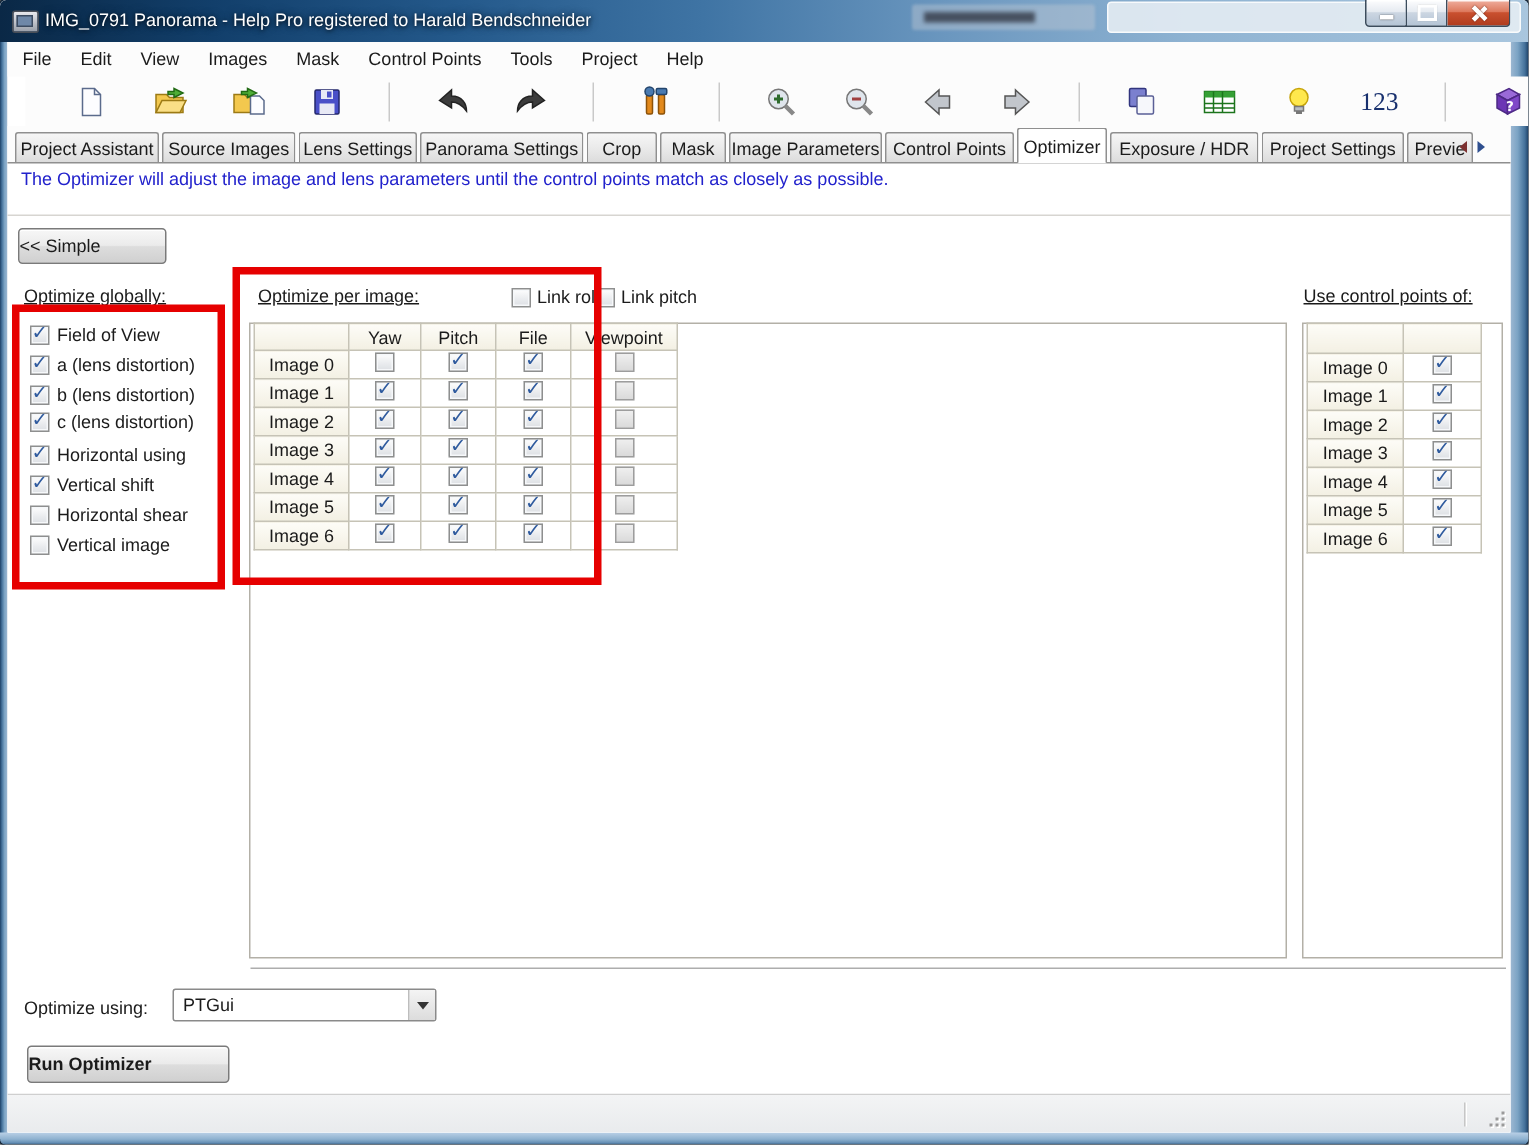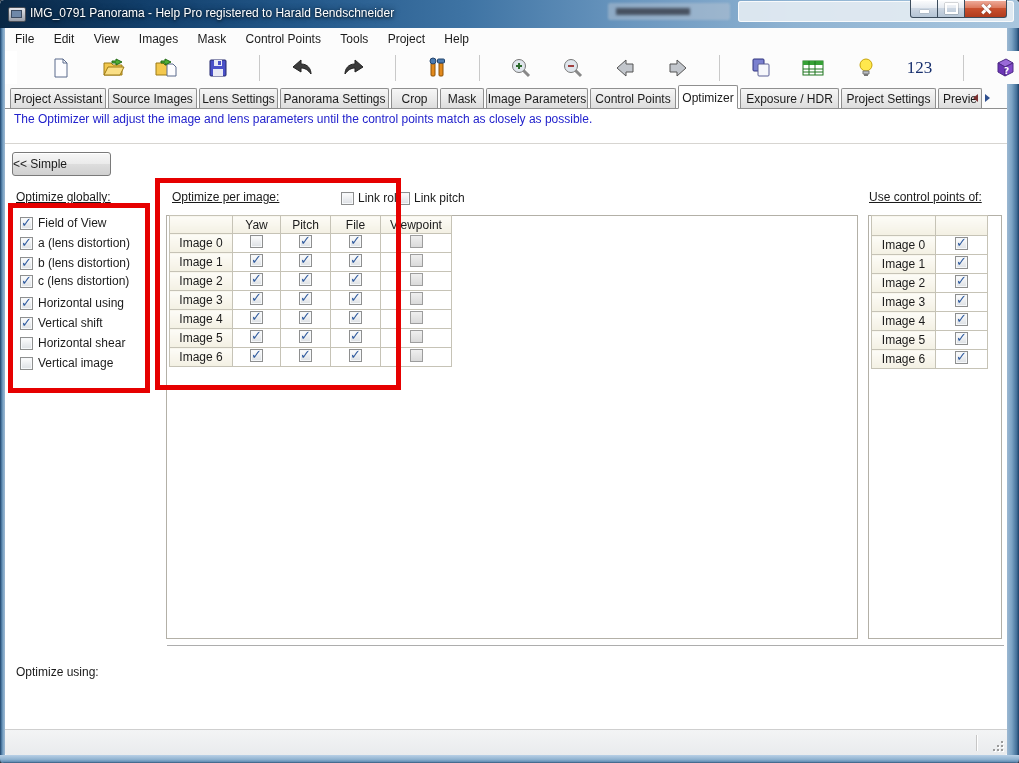--- a/index.html
+++ b/index.html
@@ -418,20 +418,27 @@
         <tr style="height:19px">
           <td class="hc">Image 6</td>
           <td><span class="cb checked"></span></td>
             </tr>
       </tbody>
         </table>
     </div>
 
     <div id="bottomsep"></div>
     <div id="optusing-label">Optimize using:</div>
+    <div id="combo">
+      <span class="val">PTGui</span>
+      <span class="dd">
+          <span class="tri-down"></span>
+        </span>
+    </div>
+    <div id="run-btn" class="btn">Run Optimizer</div>
 
     <div id="statusbar">
       <div id="status-divider"></div>
       <div id="resize-grip">
         <i style="right:0;bottom:0"></i>
           <i style="right:4px;bottom:0"></i>
           <i style="right:8px;bottom:0"></i>
         <i style="right:0;bottom:4px"></i>
           <i style="right:4px;bottom:4px"></i>
         <i style="right:0;bottom:8px"></i>

